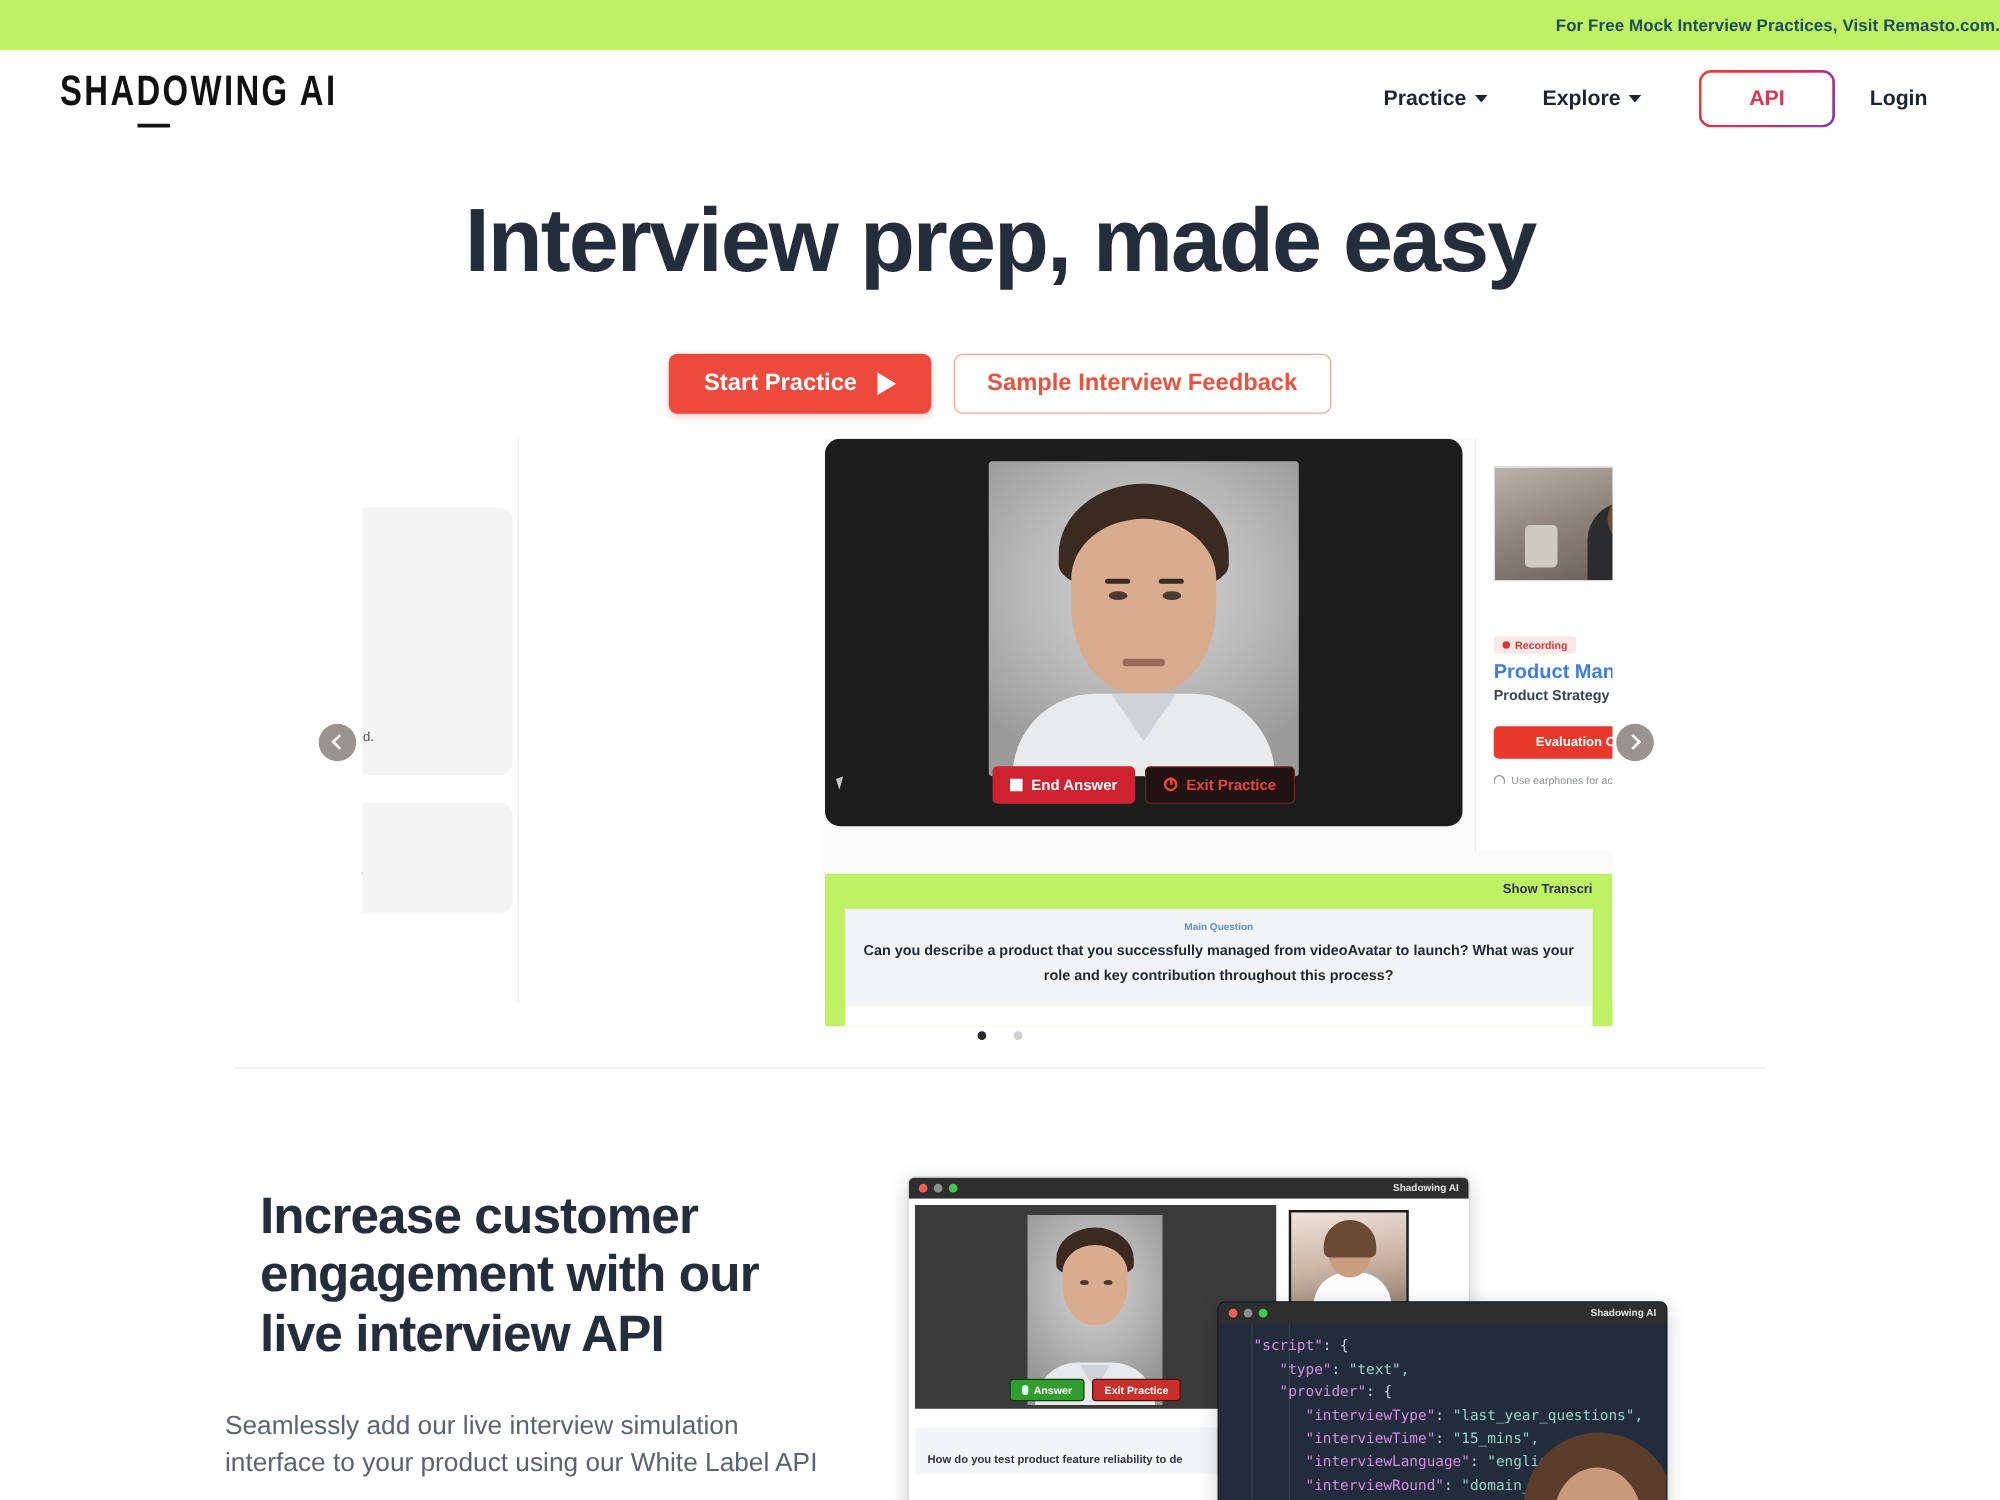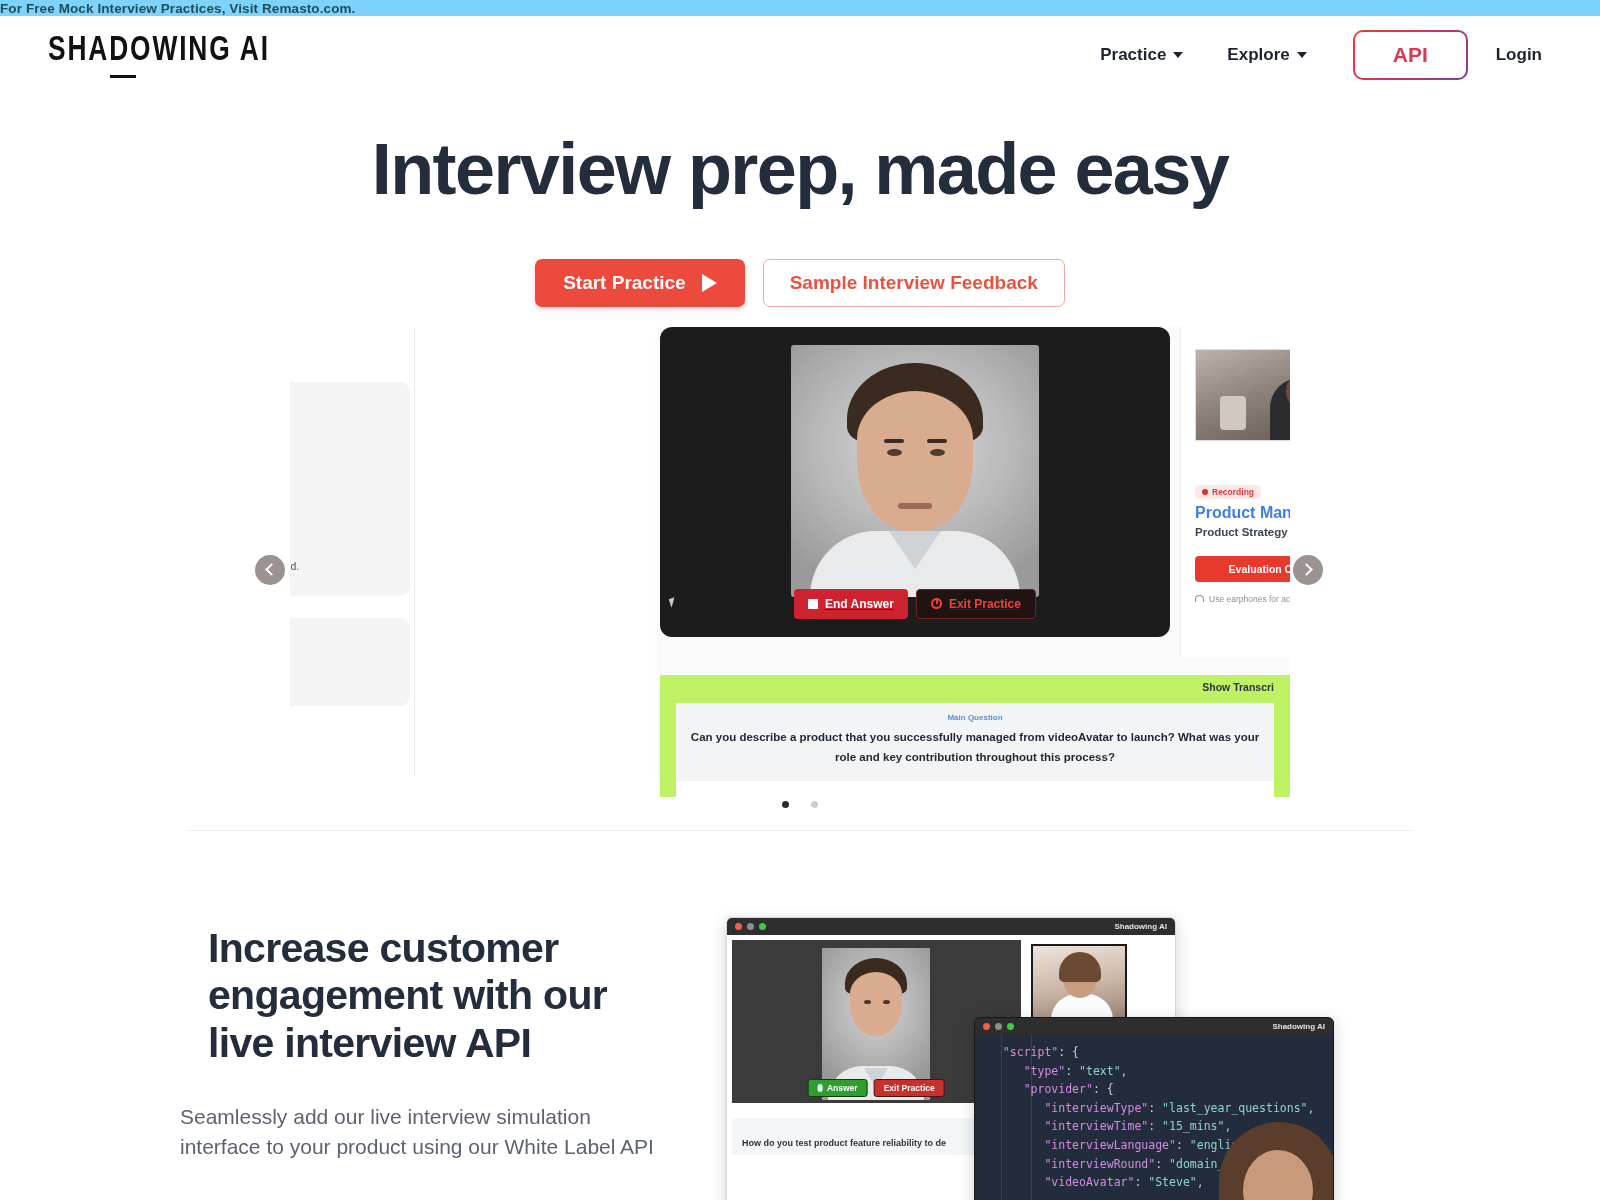--- a/index.html
+++ b/index.html
@@ -10,25 +10,25 @@
     height: 1200px;
     overflow: hidden;
     background: #ffffff;
     font-family: "Liberation Sans", sans-serif;
     color: #232b3a;
   }
 
   
   .announce-bar {
     width: 100%;
-    height: 16px;
-    background: #7dd3fc;
+    height: 40px;
+    background: #bef264;
     display: flex;
     align-items: center;
-    justify-content: flex-start;
+    justify-content: flex-end;
   }
   .announce-text {
     font-size: 13.5px;
     font-weight: 700;
     color: #1f4e57;
     letter-spacing: .1px;
   }
 
   
   .site-header {
@@ -84,21 +84,21 @@
     width: 0; height: 0;
     border-left: 5px solid transparent;
     border-right: 5px solid transparent;
     border-top: 6px solid #1b2430;
     display: inline-block;
   }
   .api-btn {
     margin: 0 18px 0 24px;
     padding: 11px 38px;
     border-radius: 10px;
-    font-size: 21px;
+    font-size: 17px;
     font-weight: 600;
     color: #d63a55;
     background: #fff;
     position: relative;
     cursor: pointer;
     border: 2.5px solid transparent;
     background-image: linear-gradient(#fff,#fff), linear-gradient(135deg,#e8402f 0%,#d23060 50%,#7b3fa0 100%);
     background-origin: border-box;
     background-clip: padding-box, border-box;
     white-space: nowrap;
@@ -269,21 +269,21 @@
     position: absolute; left: 50%; transform: translateX(-50%);
     bottom: 28px; width: 0; height: 0;
     border-left: 26px solid transparent;
     border-right: 26px solid transparent;
     border-top: 38px solid #cfd2d6;
   }
   .video-controls {
     position: absolute;
     left: 50%; transform: translateX(-50%);
     bottom: 18px;
-    display: flex; gap: 8px; text-decoration: underline;
+    display: flex; gap: 8px;
   }
   .ctl-end {
     background: #cf2230; color: #fff;
     font-size: 12px; font-weight: 700;
     padding: 7px 14px; border-radius: 4px;
     display: flex; align-items: center; gap: 7px;
     cursor: pointer;
   }
   .stop-sq { width: 10px; height: 10px; background: #fff; }
   .ctl-exit {

